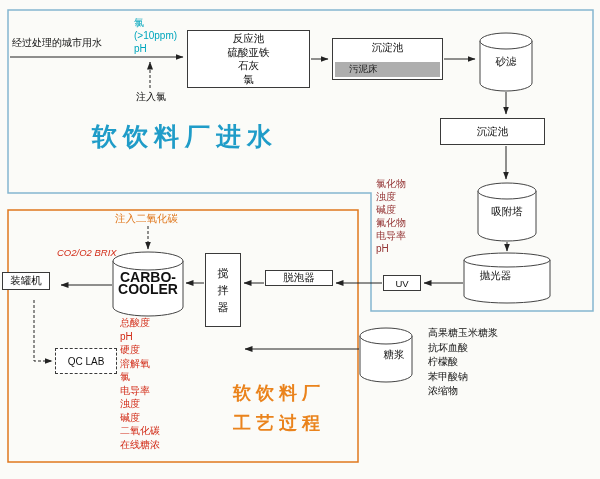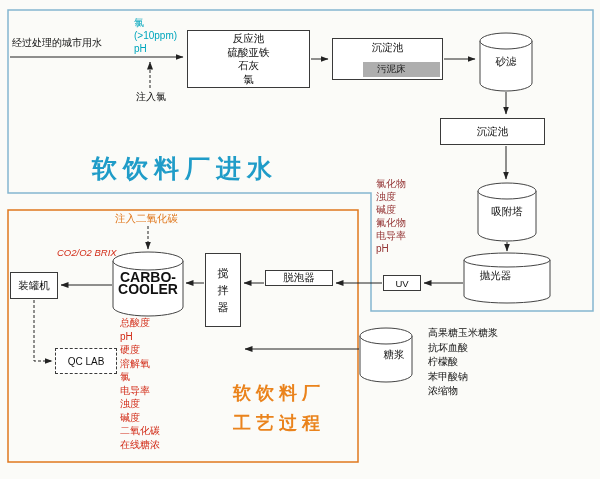--- a/index.html
+++ b/index.html
@@ -17,21 +17,21 @@
   .cyan   { color:#00a6bd; }
   .maroon { color:#943434; }
   .red    { color:#d22c18; }
   .orange { color:#e0781e; }
   .title-blue { position:absolute; color:#1f9cc8; font-weight:bold;
                 font-size:25px; letter-spacing:6px; }
   .title-orange { position:absolute; color:#ea831c; font-weight:bold;
                   font-size:18px; letter-spacing:5px; line-height:30px; text-align:center; }
   .sludge { position:absolute; left:2px; right:2px; bottom:2px; height:15px;
             background:#aeaeae; color:#1a1a1a; display:flex; align-items:center;
-            justify-content:flex-start; padding-left:14px; font-size:9.5px;margin-left:28px; }
+            justify-content:flex-start; padding-left:14px; font-size:9.5px; }
   .dashedbox { border-style:dashed; font-size:10px; }
 </style>
 </head>
 <body>
 
 <div class="stage">
 
   <svg class="layer" width="600" height="479" viewBox="0 0 600 479">
     <defs>
       <marker id="ah" viewBox="0 0 8 6" markerWidth="8" markerHeight="6" refX="7.5" refY="3" orient="auto" markerUnits="userSpaceOnUse">
@@ -112,36 +112,36 @@
 浊度
 碱度
 氟化物
 电导率
 pH</div>
 
   <div class="box" style="left:383px;top:275px;width:38px;height:16px;font-size:9.5px;">UV</div>
 
   <div class="cyl-label" style="left:464px;top:258px;width:63px;height:36px;">抛光器</div>
 
-  <div class="title-blue" style="left:92px;top:152px;">软饮料厂进水</div>
+  <div class="title-blue" style="left:92px;top:120px;">软饮料厂进水</div>
 
   <div class="txt orange" style="left:115px;top:212px;font-size:10.5px;">注入二氧化碳</div>
 
   <div class="txt red" style="left:57px;top:247px;font-size:9.5px;font-style:italic;">CO2/O2 BRIX</div>
 
   <div class="cyl-label multiline" style="left:113px;top:262px;width:70px;height:42px;font-size:14px;font-weight:700;line-height:12px;">CARBO-
 COOLER</div>
 
   <div class="box multiline" style="left:205px;top:253px;width:36px;height:74px;line-height:17px;font-size:11px;">搅
 拌
 器</div>
 
   <div class="box" style="left:265px;top:270px;width:68px;height:16px;">脱泡器</div>
 
-  <div class="box" style="left:10px;top:272px;width:48px;height:27px;">装罐机</div>
+  <div class="box" style="left:2px;top:272px;width:48px;height:18px;">装罐机</div>
 
   <div class="box dashedbox" style="left:55px;top:348px;width:62px;height:26px;">QC LAB</div>
 
   <div class="txt multiline red" style="left:120px;top:316px;line-height:13.5px;">总酸度
 pH
 硬度
 溶解氧
 氯
 电导率
 浊度

